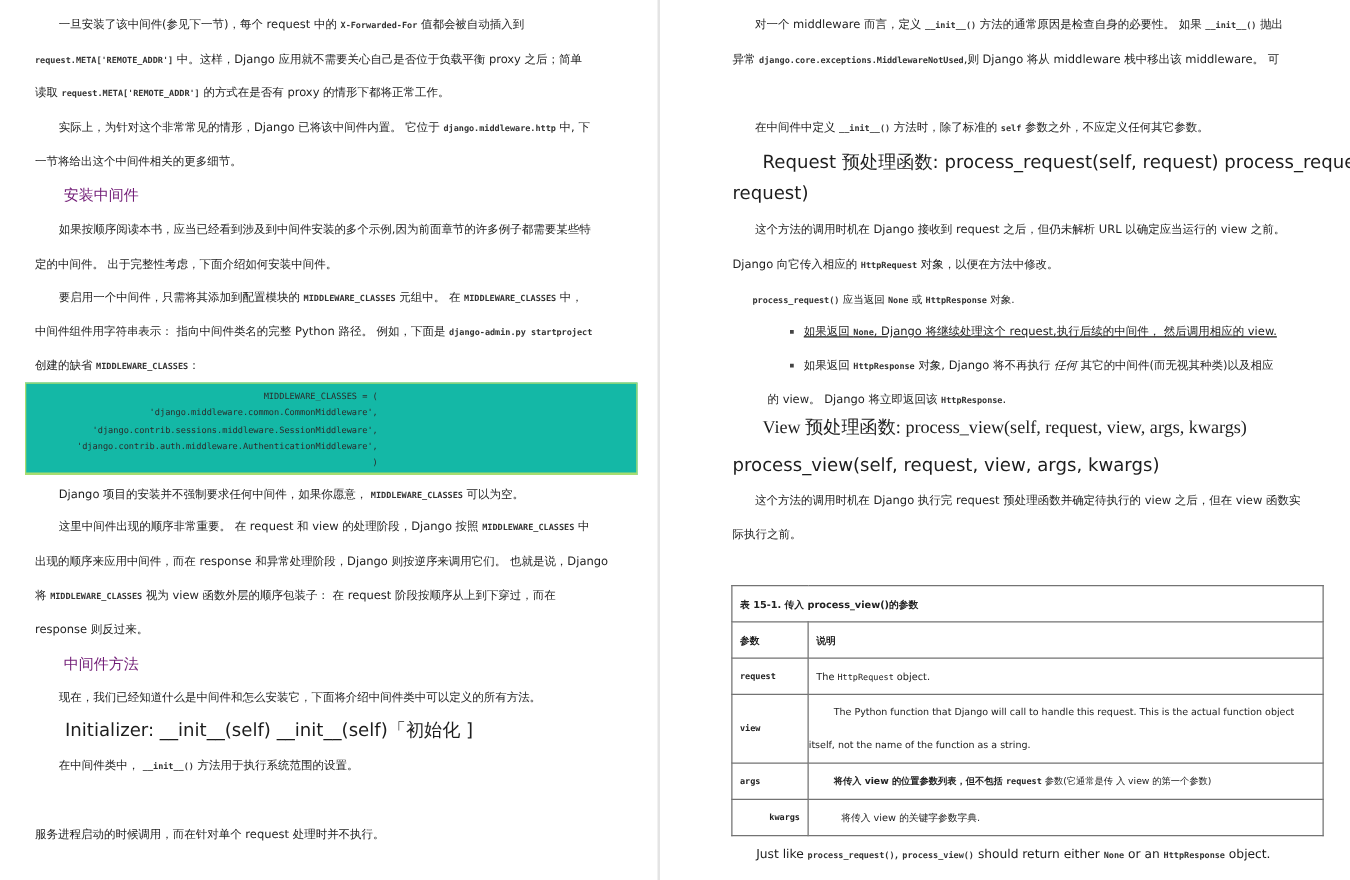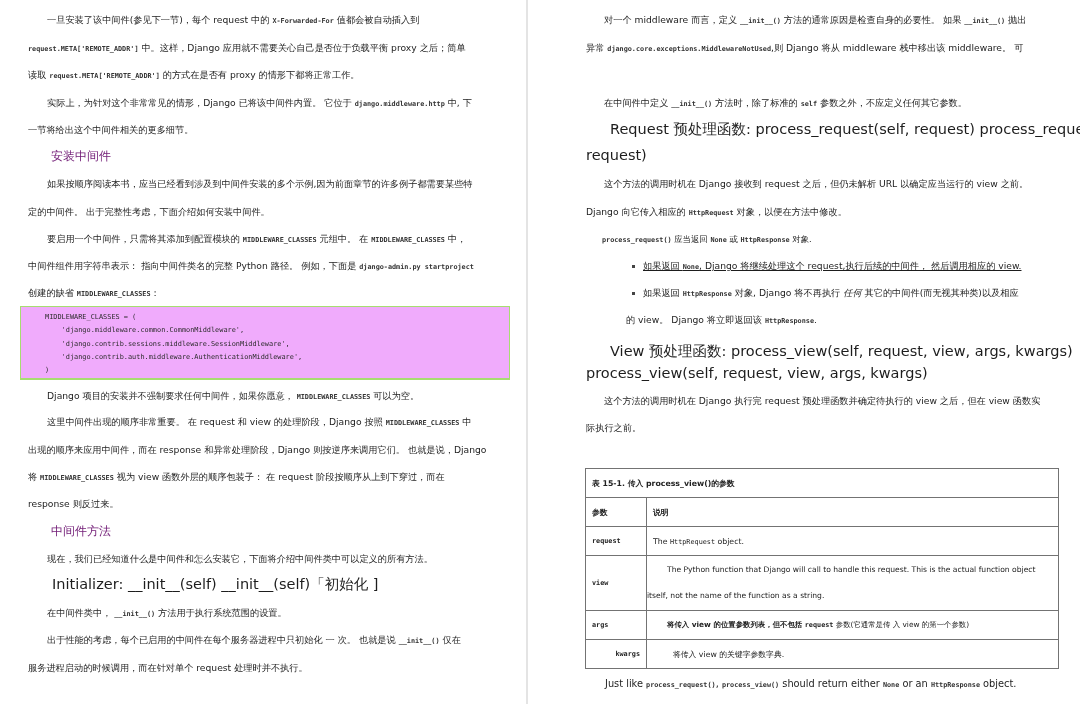--- a/index.html
+++ b/index.html
@@ -10,21 +10,21 @@
     .page { position:absolute; top:0; height:704px; }
     .page.left { left:0; width:524px; }
     .page.right { left:530px; width:550px; }
     .divider { position:absolute; left:526px; top:0; width:2px; height:704px; background:#e4e4e4; }
     .p { position:absolute; font-size:9.2px; line-height:14px; white-space:nowrap; color:#1d1d1d; }
     .code { font-family:"DejaVu Sans Mono", monospace; font-size:6.8px; font-weight:bold; color:#333; }
     .h-green { position:absolute; font-size:12px; color:#701a75; white-space:nowrap; }
     .h-big { position:absolute; font-size:14.5px; color:#1d1d1d; white-space:nowrap; }
     .codeblock {
       position:absolute; left:20px; top:306px; width:490px; height:74px;
-      background:#f0abfc; border:1px solid #a7dd70; border-bottom:2px solid #a7dd70; box-sizing:border-box;
+      background:#14b8a6; border:1px solid #a7dd70; border-bottom:2px solid #a7dd70; box-sizing:border-box;text-align:right;
     }
     .codeblock pre {
       margin:0; position:absolute; left:24px; top:4px;
       font-family:"DejaVu Sans Mono", monospace; font-size:6.9px; line-height:13.3px; color:#2b2b2b;
     }
     table.params {
       position:absolute; left:585px; top:468px; width:474px; border-collapse:collapse;
       font-size:7.8px; color:#222;
     }
     table.params td { border:1px solid #737373; padding:0 6px; vertical-align:middle; }
@@ -98,23 +98,20 @@
   <div class="h-green" style="left:51px;top:523px;">中间件方法</div>
 
   <div class="p" style="left:47px;top:552px;">现在，我们已经知道什么是中间件和怎么安装它，下面将介绍中间件类中可以定义的所有方法。</div>
 
   <div class="h-big" style="left:52px;top:575px;">Initializer: __init__(self) __init__(self)「初始化 ]</div>
 
   <div class="p" style="left:47px;top:606px;">
     <span>在中间件类中， </span><span class="code">__init__()</span><span> 方法用于执行系统范围的设置。</span>
   </div>
 
-  <div class="p" style="left:47px;top:633px;">
-    <span>出于性能的考虑，每个已启用的中间件在每个服务器进程中只初始化 一 次。 也就是说 </span><span class="code">__init__()</span><span> 仅在</span>
-  </div>
   <div class="p" style="left:28px;top:661px;">服务进程启动的时候调用，而在针对单个 request 处理时并不执行。</div>
 </div>
 
 <div class="divider"></div>
 
 <div class="page right">
   <div class="p" style="left:74px;top:13px;">
     <span>对一个 middleware 而言，定义 </span><span class="code">__init__()</span><span> 方法的通常原因是检查自身的必要性。 如果 </span><span class="code">__init__()</span><span> 抛出</span>
   </div>
   <div class="p" style="left:56px;top:41px;">
@@ -136,25 +133,25 @@
   <div class="p" style="left:72px;top:232px;font-size:8.4px;">
     <span class="code">process_request()</span><span> 应当返回 </span><span class="code">None</span><span> 或 </span><span class="code">HttpResponse</span><span> 对象.</span>
   </div>
 
   <div class="p" style="left:102px;top:259px;text-decoration:underline;">
     <span class="bullet"></span><span>如果返回 </span><span class="code">None</span><span>, Django 将继续处理这个 request,执行后续的中间件， 然后调用相应的 view.</span>
   </div>
   <div class="p" style="left:102px;top:286px;">
     <span class="bullet"></span><span>如果返回 </span><span class="code">HttpResponse</span><span> 对象, Django 将不再执行 </span><span class="ital">任何</span><span> 其它的中间件(而无视其种类)以及相应</span>
   </div>
-  <div class="p" style="left:84px;top:313px;margin-left:12px;">
+  <div class="p" style="left:84px;top:313px;">
     <span>的 view。 Django 将立即返回该 </span><span class="code">HttpResponse</span><span>.</span>
   </div>
 
-  <div class="h-big" style="left:80px;top:342px;">View 预处理函数: process_view(self, request, view, args, kwargs)</div>
+  <div class="h-big" style="left:80px;top:332px;font-family:Liberation Serif, serif;">View 预处理函数: process_view(self, request, view, args, kwargs)</div>
   <div class="h-big" style="left:56px;top:365px;">process_view(self, request, view, args, kwargs)</div>
 
   <div class="p" style="left:74px;top:394px;">这个方法的调用时机在 Django 执行完 request 预处理函数并确定待执行的 view 之后，但在 view 函数实</div>
   <div class="p" style="left:56px;top:421px;">际执行之前。</div>
 
 </div>
 
 <table class="params">
   <tbody>
       <tr>

